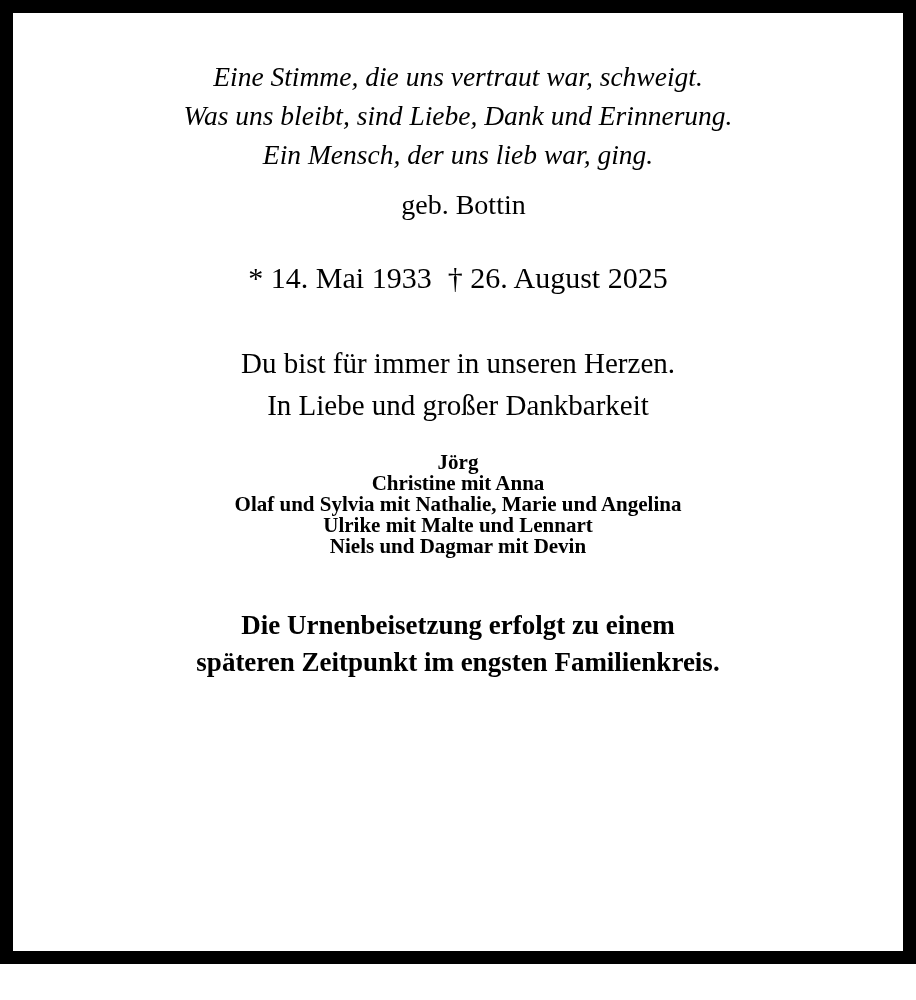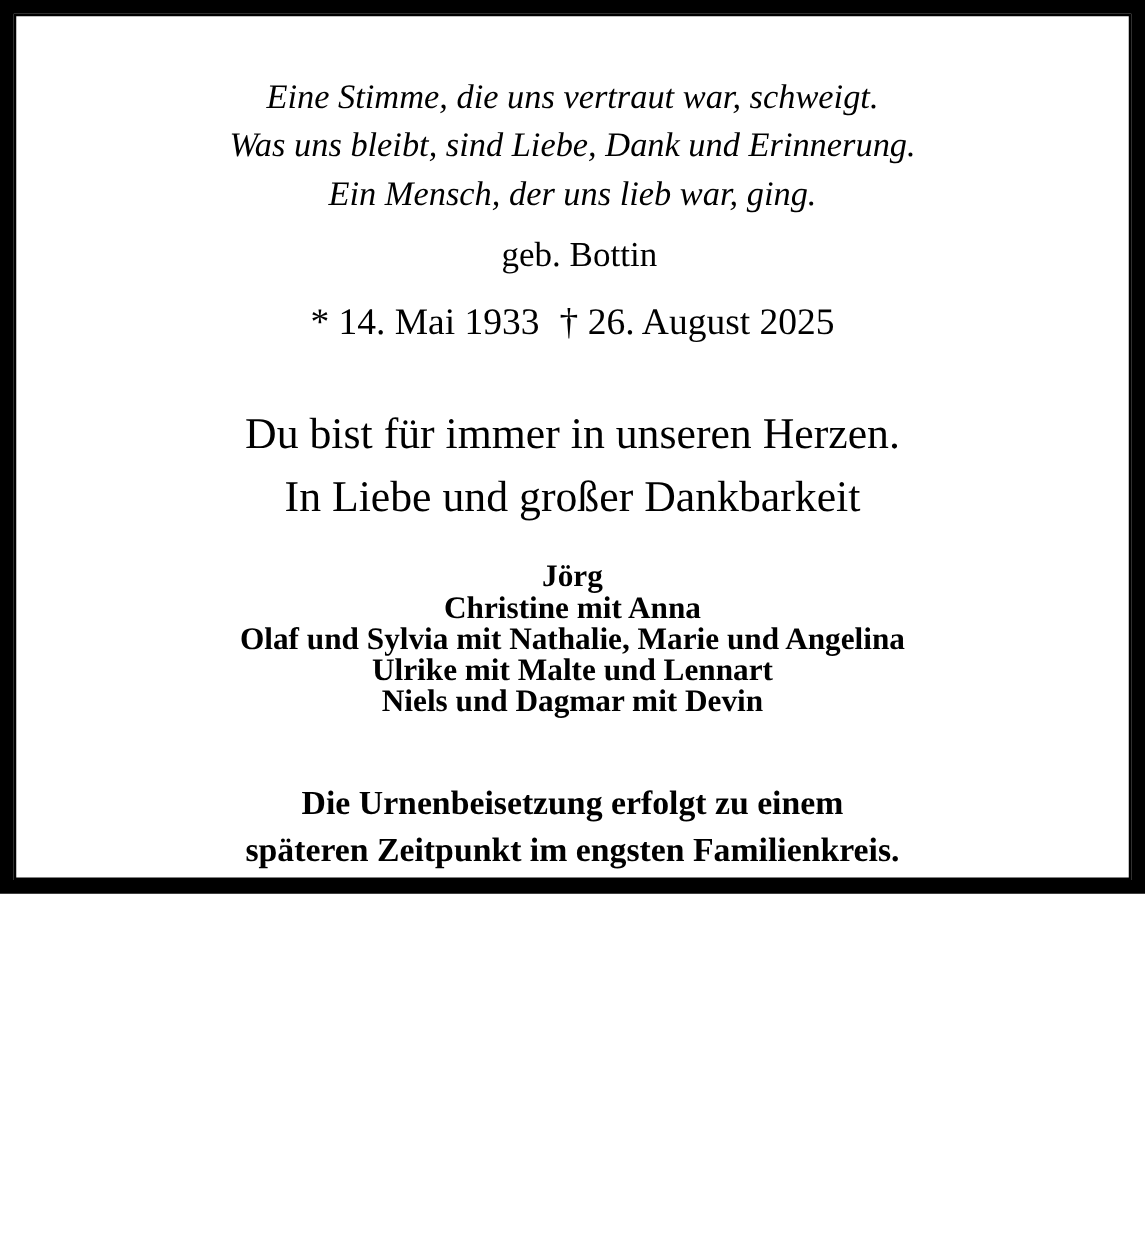--- a/index.html
+++ b/index.html
@@ -10,21 +10,21 @@
   body {
     width: 916px;
     height: 1000px;
     font-family: "Liberation Serif", "DejaVu Serif", serif;
     color: #000000;
     overflow: hidden;
   }
   .obituary-outer {
     box-sizing: border-box;
     width: 916px;
-    height: 715px;
+    height: 964px;
     background: #000000;
     padding: 11px;
   }
   .obituary-inner {
     box-sizing: border-box;
     width: 100%;
     height: 100%;
     background: #ffffff;
     border: 2px solid #000000;
     padding: 26px 34px 22px 34px;
@@ -51,40 +51,40 @@
     line-height: 1.05;
   }
   .maiden {
     font-size: 28px;
     margin-top: 16px;
     line-height: 1.1;
     margin-left: 11px;
   }
   .dates {
     font-size: 30px;
-    margin-top: 20px;
+    margin-top: 40px;
     line-height: 1.1;
     white-space: nowrap;
   }
   .dates .sep {
     display: inline-block;
     width: 16px;
   }
   .memorial {
-    font-size: 35px;
+    font-size: 29px;
     line-height: 1.45;
     margin-top: 48px;
   }
   .memorial-line {
     display: block;
   }
   .survivors {
     margin-top: 26px;
     font-weight: bold;
-    font-size: 25px;
+    font-size: 21px;
     line-height: 1.0;
   }
   .survivor-line {
     display: block;
     white-space: nowrap;
   }
   .survivor-line:first-child {
     margin-top: 0;
   }
   .notice {

